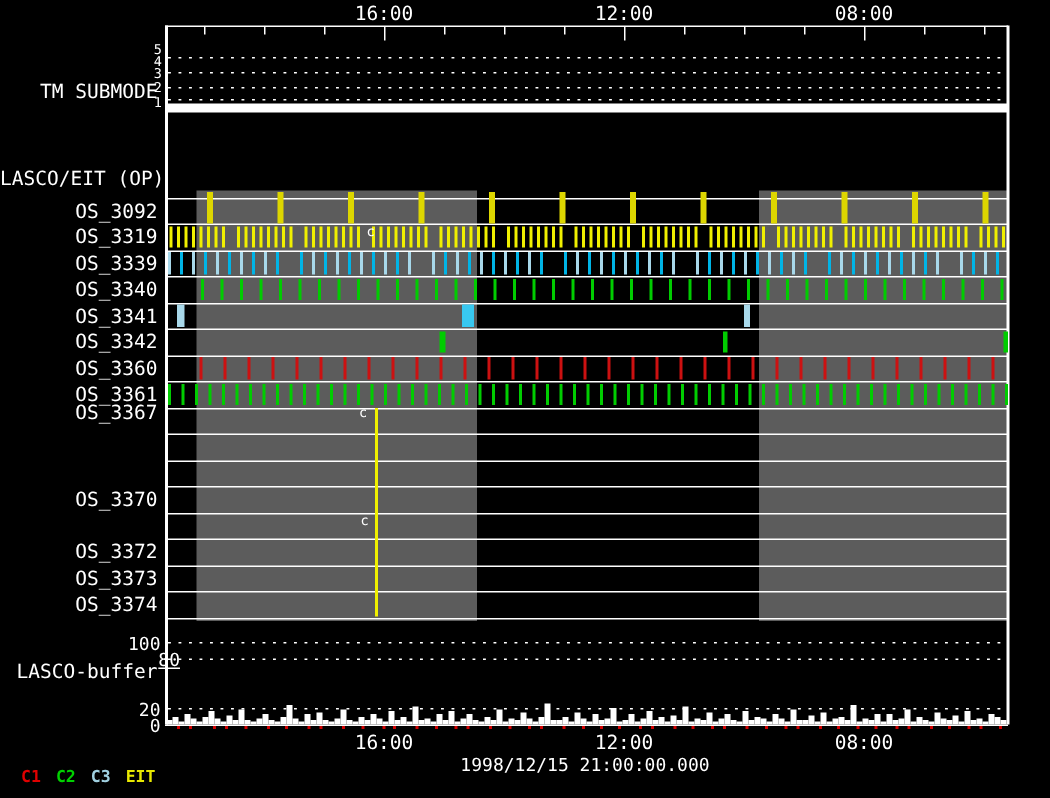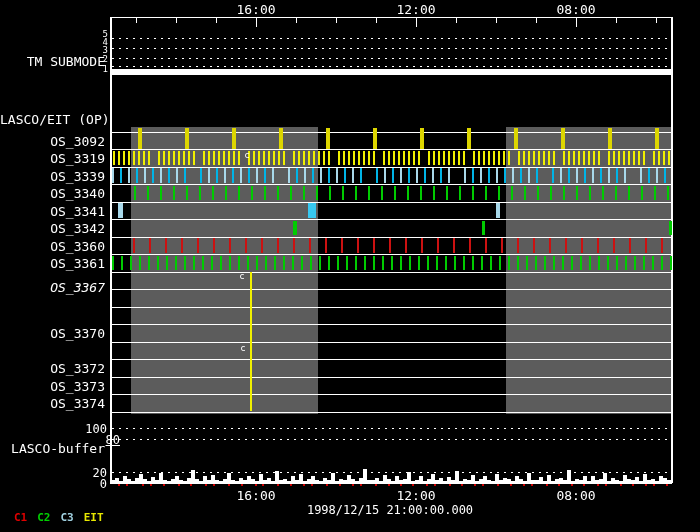--- a/index.html
+++ b/index.html
@@ -86,21 +86,21 @@
     <div class="hline" style="left: 110px; top: 394px; width: 562px;"></div>
     <div class="hline" style="left: 110px; top: 411.5px; width: 562px;"></div>
     <div class="row-label" style="top: 133.5px;">OS_3092</div>
     <div class="row-label" style="top: 151px;">OS_3319</div>
     <div class="row-label" style="top: 168.5px;">OS_3339</div>
     <div class="row-label" style="top: 186px;">OS_3340</div>
     <div class="row-label" style="top: 203.5px;">OS_3341</div>
     <div class="row-label" style="top: 221px;">OS_3342</div>
     <div class="row-label" style="top: 238.5px;">OS_3360</div>
     <div class="row-label" style="top: 256px;">OS_3361</div>
-    <div class="row-label" style="top: 280px; font-style: italic;">OS_3367</div>
+    <div class="row-label" style="top: 268px;">OS_3367</div>
     <div class="row-label" style="top: 326px;">OS_3370</div>
     <div class="row-label" style="top: 361px;">OS_3372</div>
     <div class="row-label" style="top: 378.5px;">OS_3373</div>
     <div class="row-label" style="top: 396px;">OS_3374</div>
     <div class="bar" style="left: 138px; top: 127.5px; width: 4px; height: 21px; background: rgb(221, 214, 0);"></div>
     <div class="bar" style="left: 185px; top: 127.5px; width: 4px; height: 21px; background: rgb(221, 214, 0);"></div>
     <div class="bar" style="left: 232px; top: 127.5px; width: 4px; height: 21px; background: rgb(221, 214, 0);"></div>
     <div class="bar" style="left: 279px; top: 127.5px; width: 4px; height: 21px; background: rgb(221, 214, 0);"></div>
     <div class="bar" style="left: 326px; top: 127.5px; width: 4px; height: 21px; background: rgb(221, 214, 0);"></div>
     <div class="bar" style="left: 373px; top: 127.5px; width: 4px; height: 21px; background: rgb(221, 214, 0);"></div>

